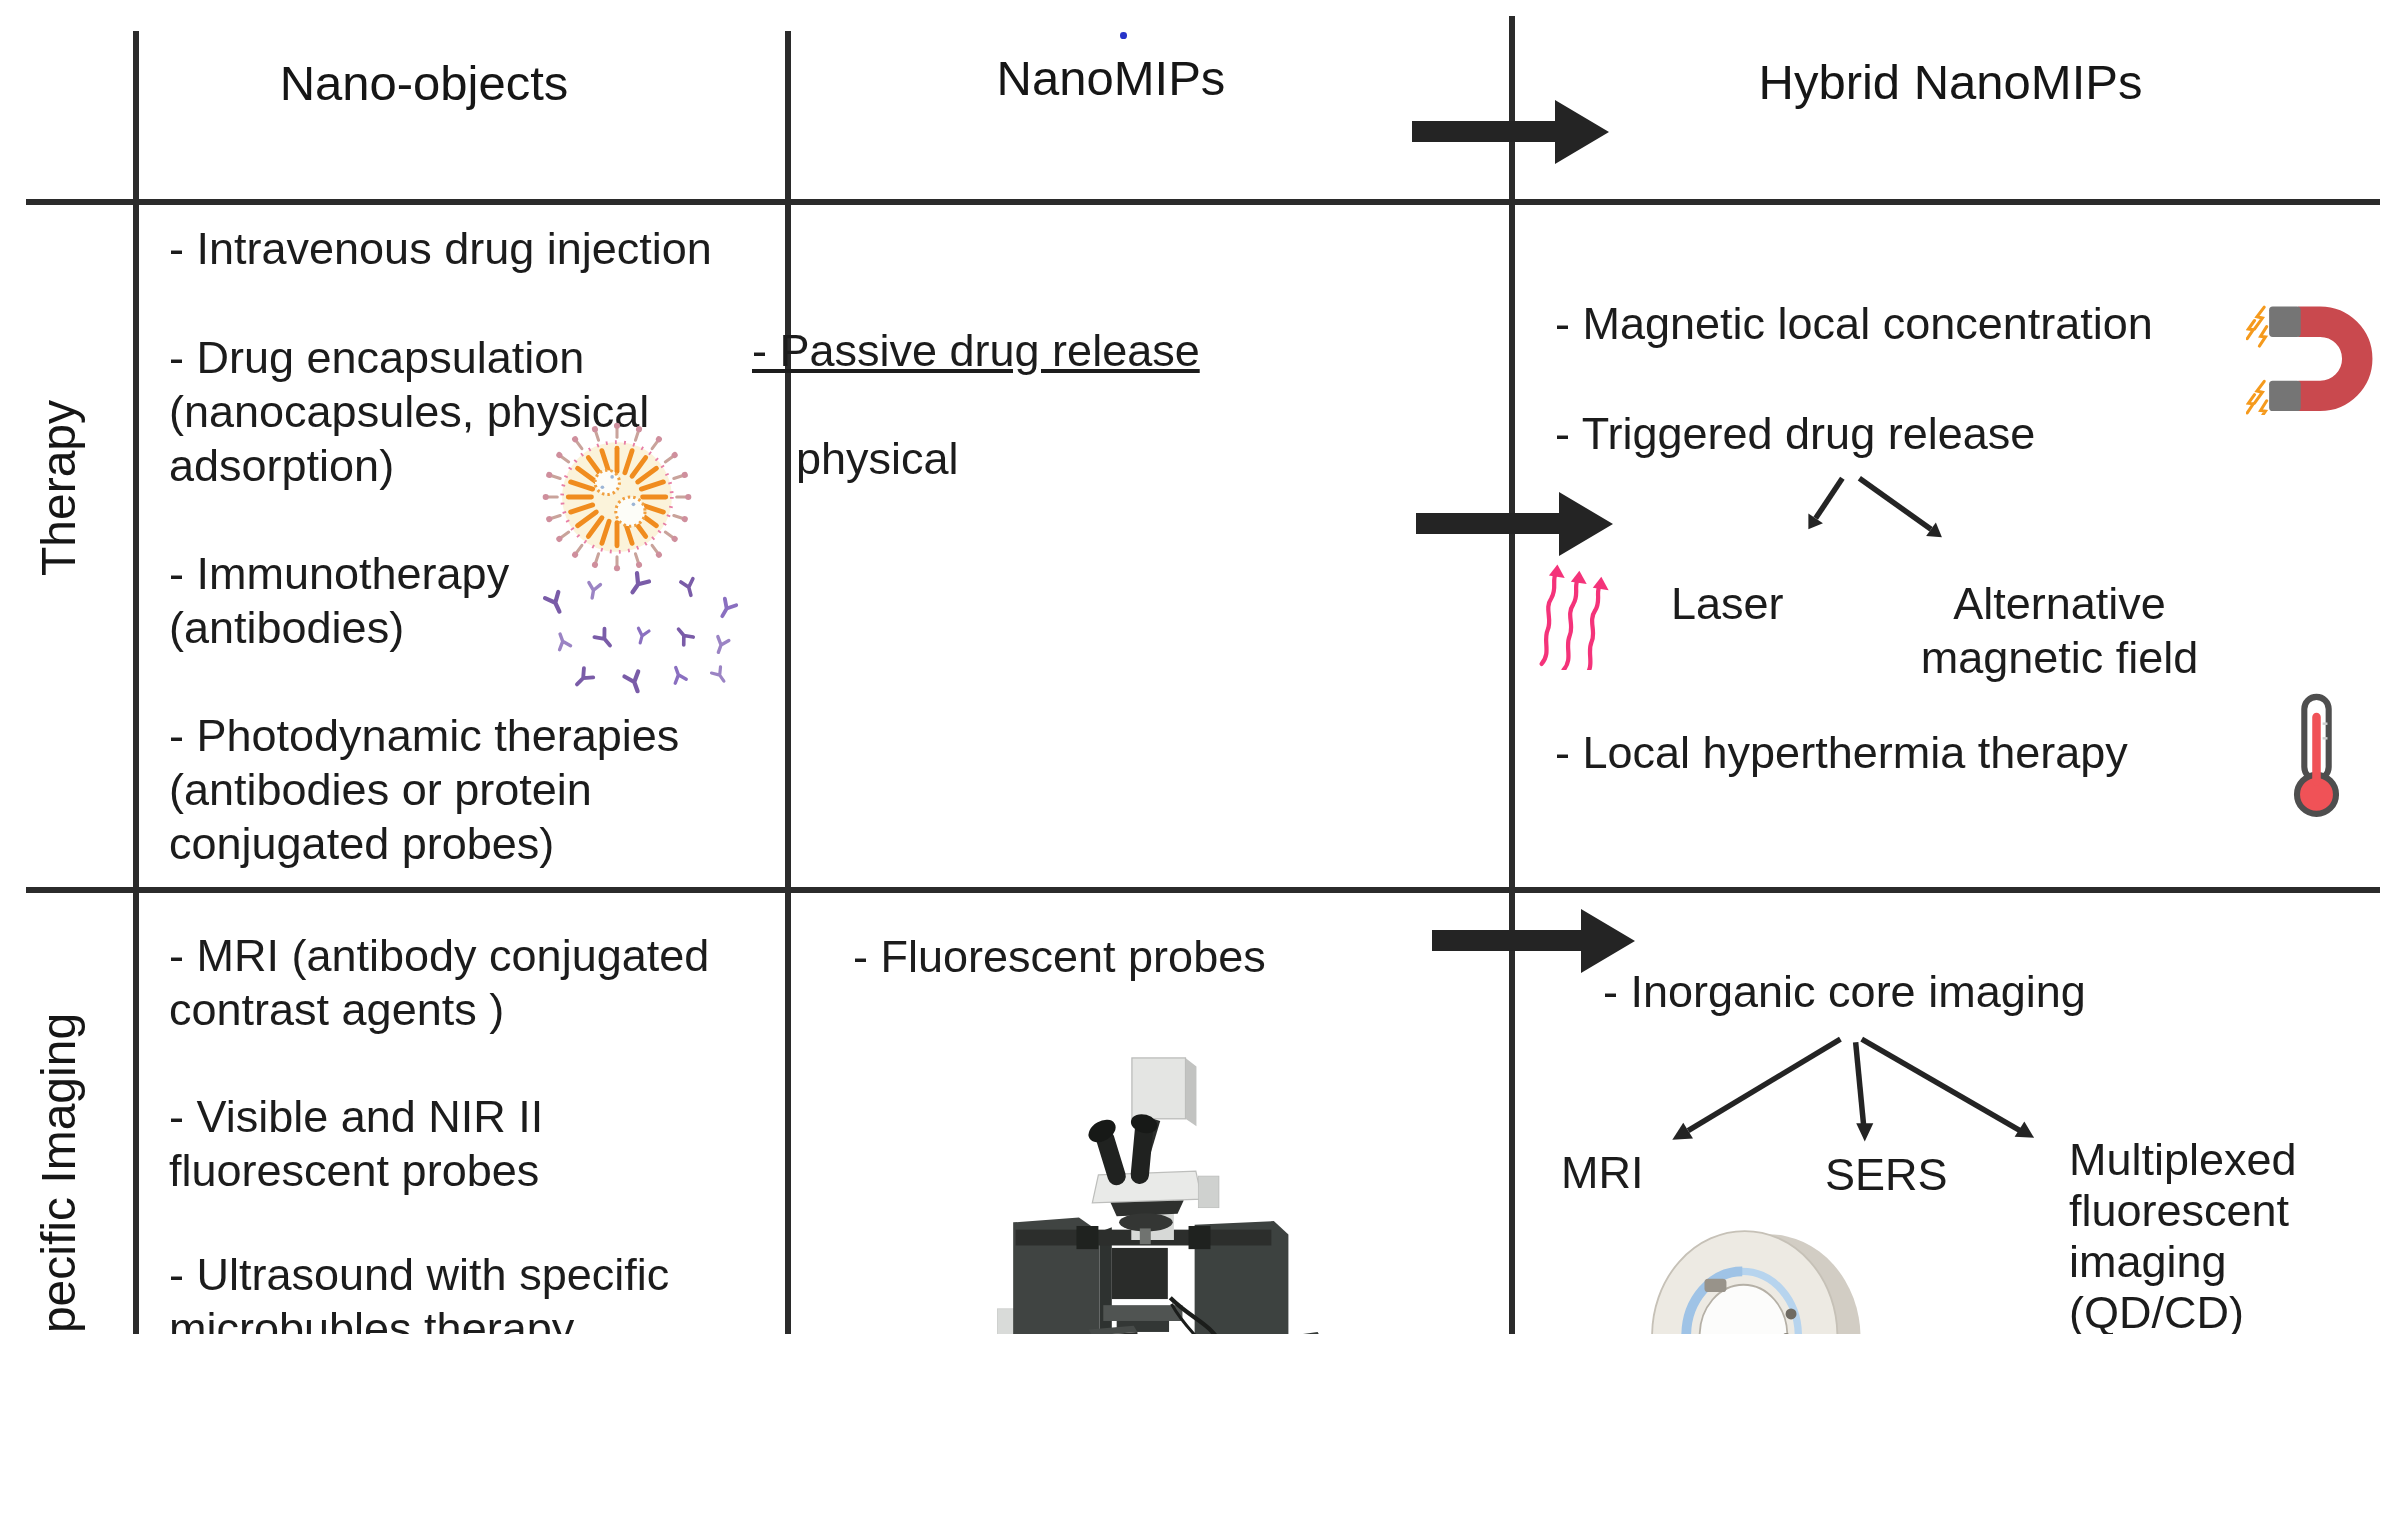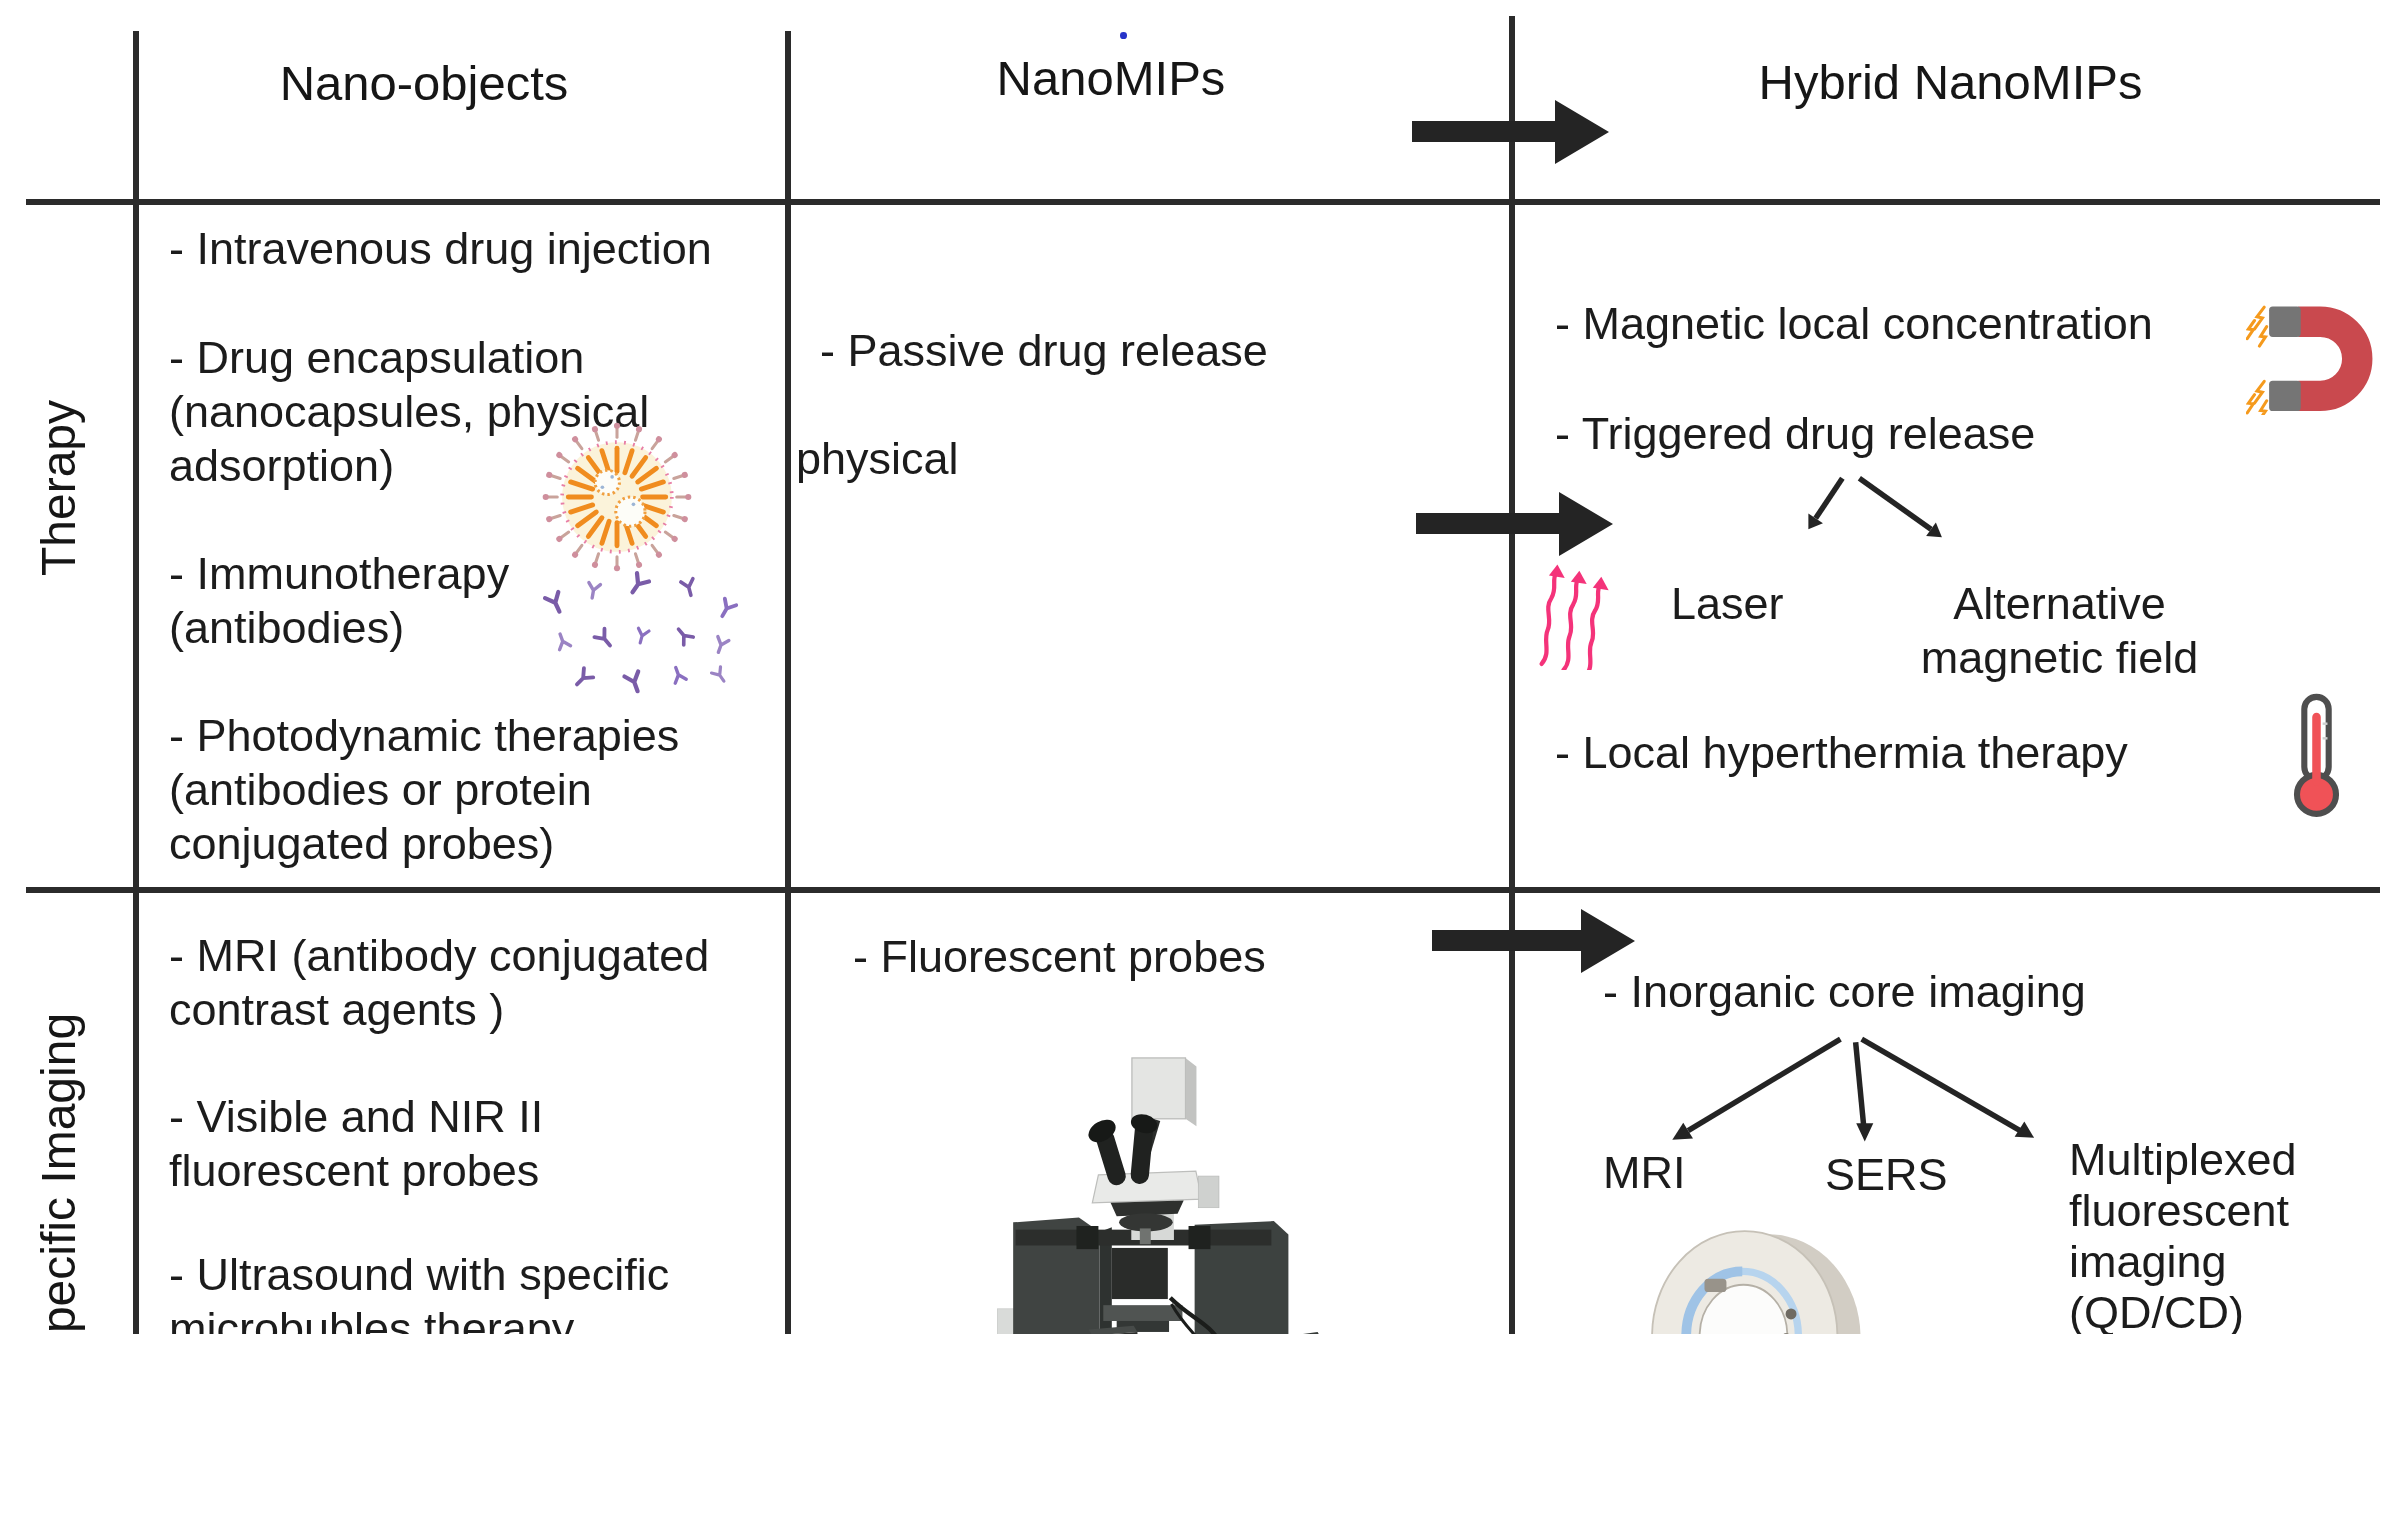--- a/index.html
+++ b/index.html
@@ -116,21 +116,21 @@
     <use href="#ab" transform="translate(110,120) rotate(-40) scale(0.9)" stroke="#7a5ca8" stroke-width="7"></use>
     <use href="#ab" transform="translate(175,115) rotate(15) scale(0.75)" stroke="#8a6fc0" stroke-width="7"></use>
     <use href="#ab" transform="translate(245,120) rotate(140) scale(0.85)" stroke="#7a5ca8" stroke-width="7"></use>
     <use href="#ab" transform="translate(305,130) rotate(20) scale(0.8)" stroke="#9b84c4" stroke-width="7"></use>
     <use href="#ab" transform="translate(80,185) rotate(45) scale(0.9)" stroke="#7a5ca8" stroke-width="7"></use>
     <use href="#ab" transform="translate(160,190) rotate(-20)" stroke="#7a5ca8" stroke-width="7"></use>
     <use href="#ab" transform="translate(235,185) rotate(160) scale(0.8)" stroke="#8a6fc0" stroke-width="7"></use>
     <use href="#ab" transform="translate(300,180) rotate(-35) scale(0.75)" stroke="#9b84c4" stroke-width="7"></use>
   </svg>
 
-  <div class="t" style="left:820px;top:324px;">
+  <div class="t" style="left:752px;top:324px;text-decoration:underline;">
     <div>- Passive drug release</div>
   </div>
   <div class="t" style="left:796px;top:432px;">
     <div>physical</div>
   </div>
 
   <div class="t" style="left:1555px;top:297px;">- Magnetic local concentration</div>
   <div class="t" style="left:1555px;top:407px;">- Triggered drug release</div>
   <div class="t" style="left:1671px;top:577px;">Laser</div>
   <div class="t ctr" style="left:1889px;top:577px;width:341px;text-align:center;">
@@ -229,21 +229,21 @@
     <line x1="300" y1="228" x2="307" y2="152" stroke="#202220" stroke-width="30" stroke-linecap="round"></line>
     <ellipse cx="238" cy="156" rx="24" ry="16" fill="#171917" transform="rotate(-30 238 156)"></ellipse>
     <ellipse cx="307" cy="144" rx="22" ry="15" fill="#171917" transform="rotate(15 307 144)"></ellipse>
     <rect x="396" y="230" width="34" height="52" fill="#cfd1cf" stroke="#b5b7b5"></rect>
     <polygon points="252,274 372,270 362,292 262,296" fill="#2e302e"></polygon>
     <ellipse cx="310" cy="306" rx="44" ry="15" fill="#343634"></ellipse>
     <rect x="300" y="316" width="18" height="26" fill="#707370"></rect>
   </svg>
 
   <div class="t" style="left:1603px;top:965px;">- Inorganic core imaging</div>
-  <div class="t" style="left:1561px;top:1146px;margin-left:42px;">MRI</div>
+  <div class="t" style="left:1561px;top:1146px;">MRI</div>
   <div class="t" style="left:1825px;top:1148px;">SERS</div>
   <div class="t lh84" style="left:2069px;top:1134px;">
     <div>Multiplexed</div>
     <div>fluorescent</div>
     <div>imaging</div>
     <div>(QD/CD)</div>
   </div>
 
   <svg style="left:1615px;top:1027px;" width="463" height="134" viewBox="0 0 760 220">
     <line x1="370" y1="20" x2="120" y2="170" stroke="#242424" stroke-width="9"></line>

